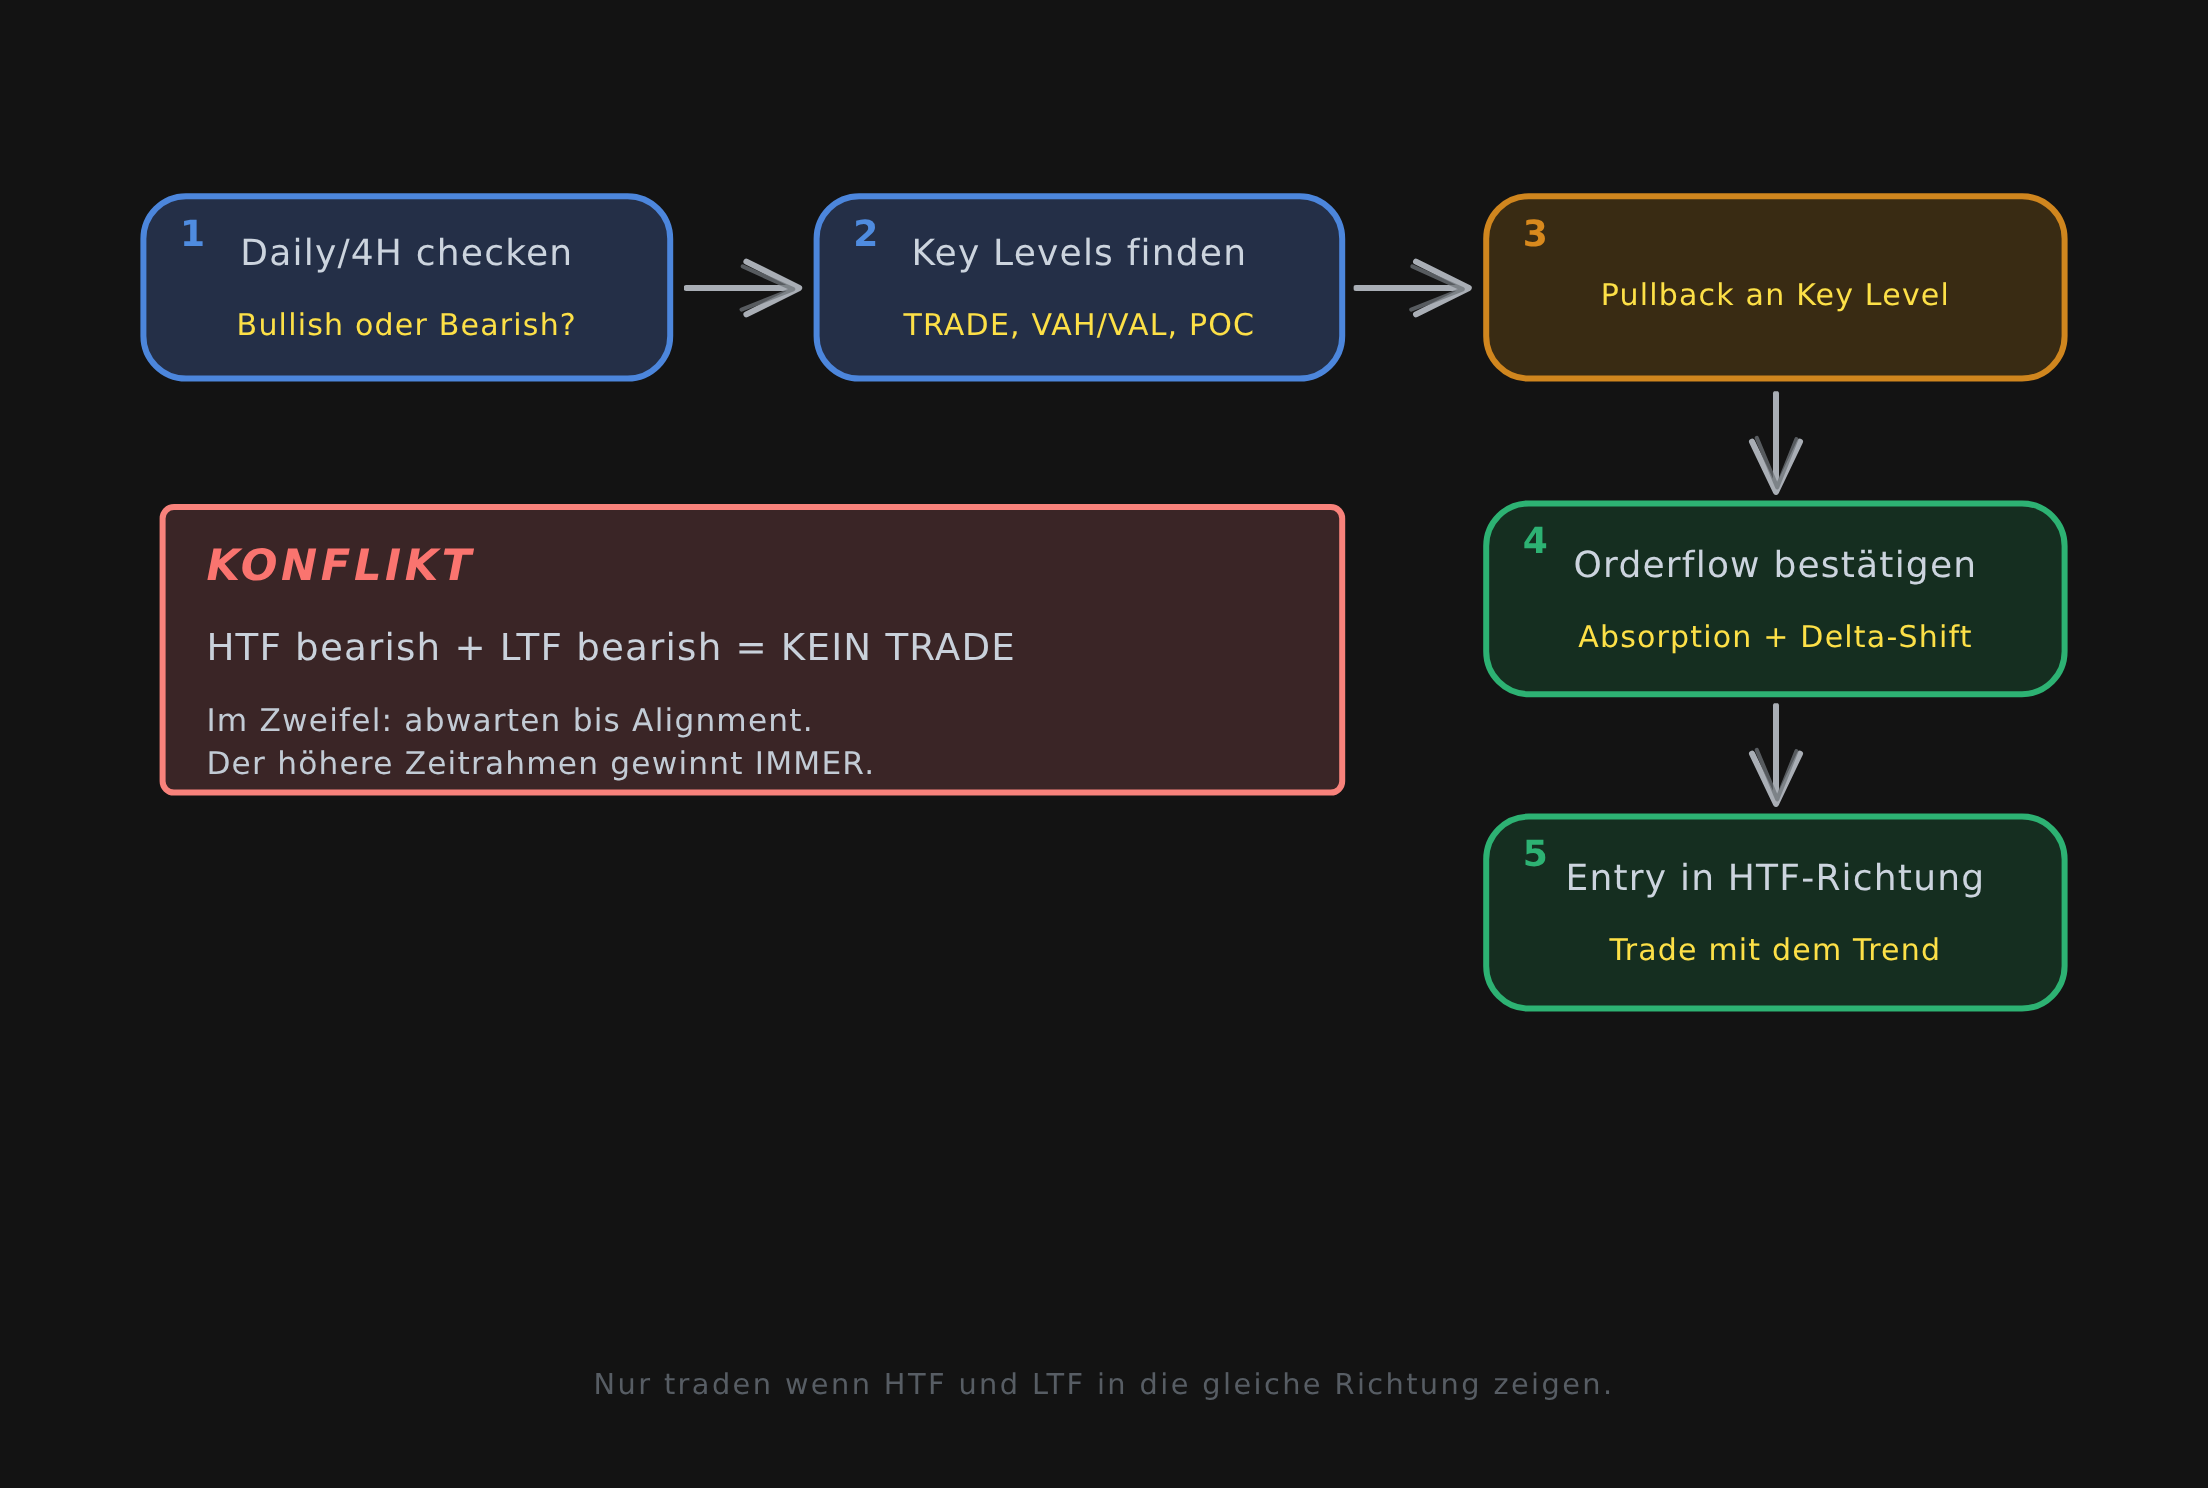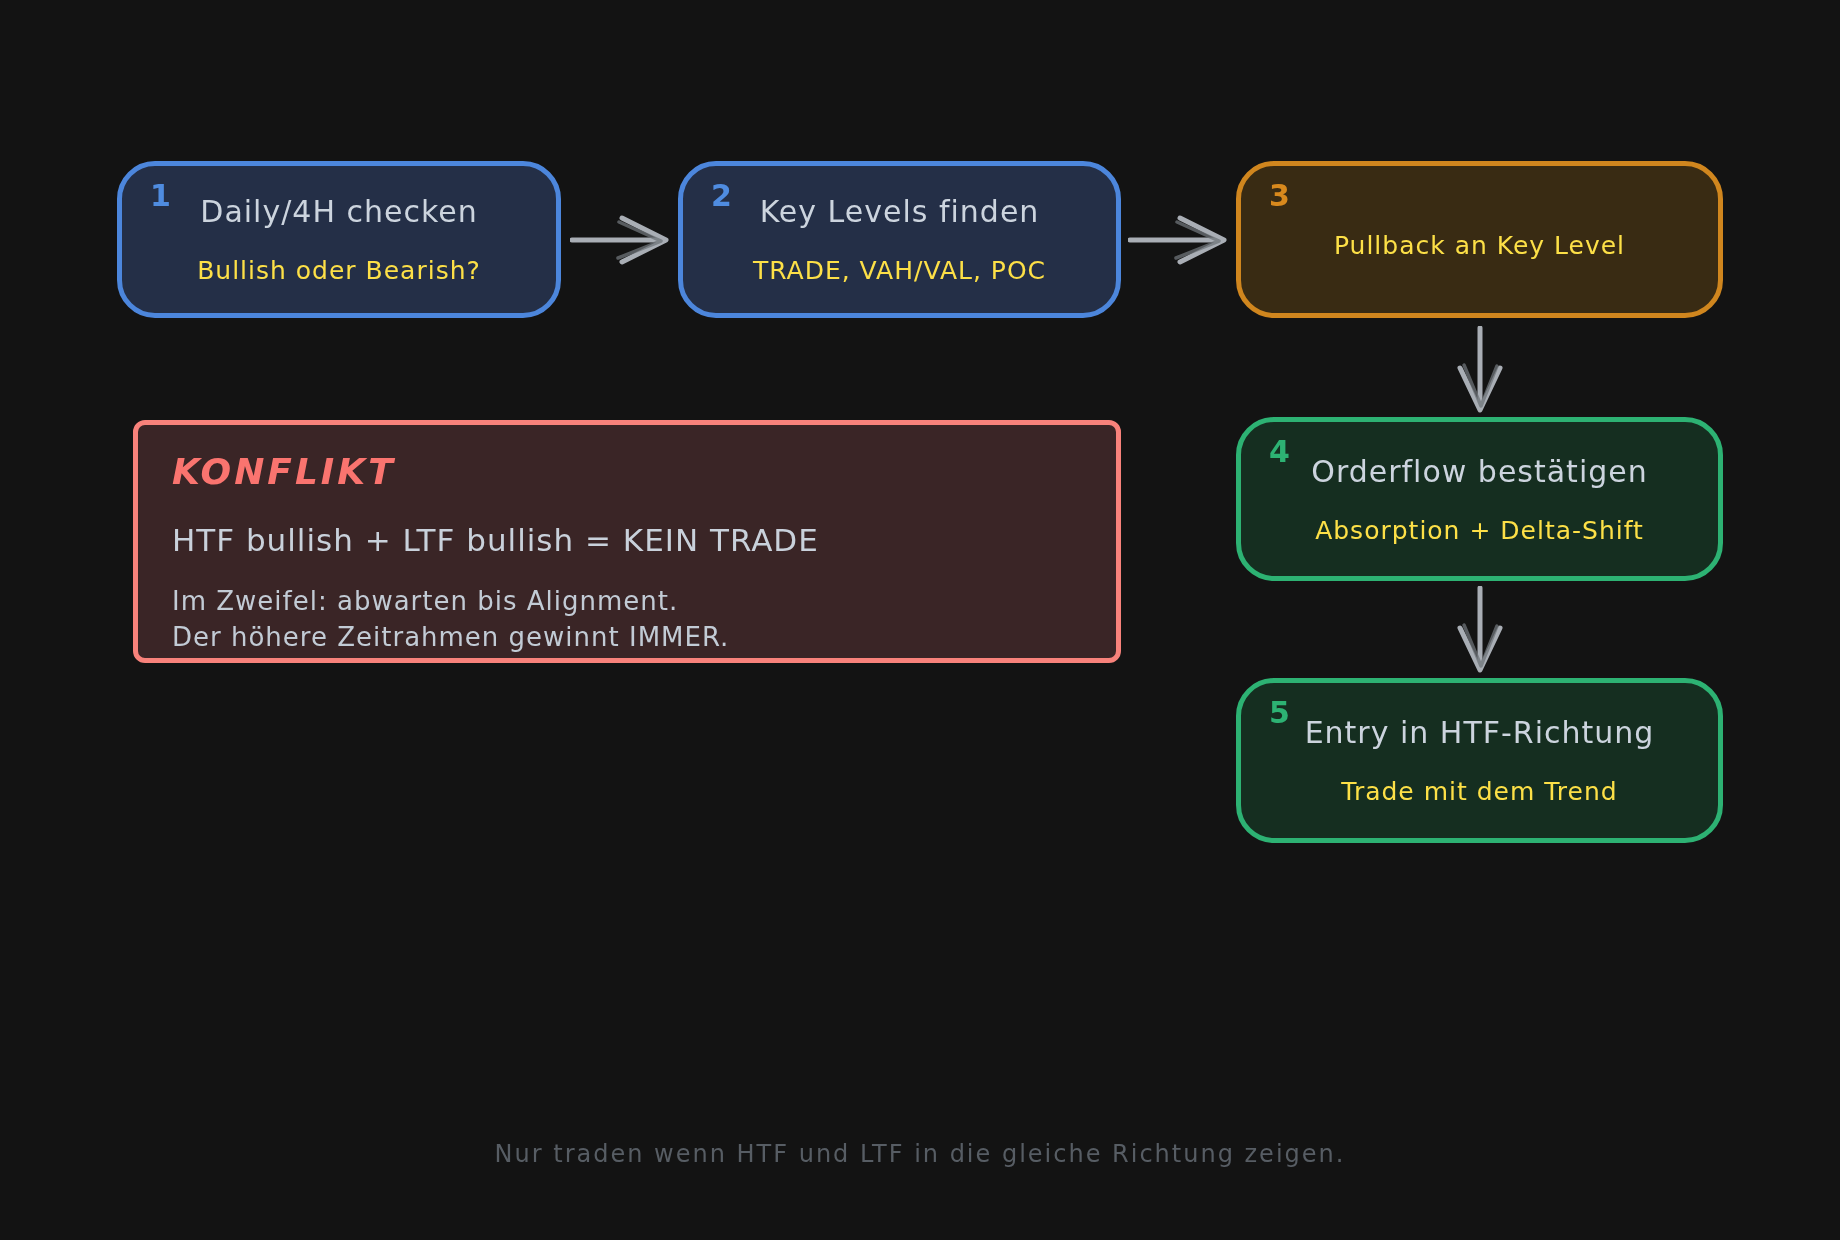--- a/index.html
+++ b/index.html
@@ -120,21 +120,21 @@
   </svg>
 
   <div class="node green" id="step5">
     <span class="num">5</span>
     <div class="line1">Entry in HTF-Richtung</div>
     <div class="line2">Trade mit dem Trend</div>
   </div>
 
   <div id="conflict">
     <div class="conflict-title">KONFLIKT</div>
-    <div class="conflict-rule">HTF bullish + LTF bullish = KEIN TRADE</div>
+    <div class="conflict-rule">HTF bearish + LTF bearish = KEIN TRADE</div>
     <div class="conflict-note">
       <div>Im Zweifel: abwarten bis Alignment.</div>
       <div>Der höhere Zeitrahmen gewinnt IMMER.</div>
     </div>
   </div>
 
   <div class="footer-note">Nur traden wenn HTF und LTF in die gleiche Richtung zeigen.</div>
 
 </div>
 

